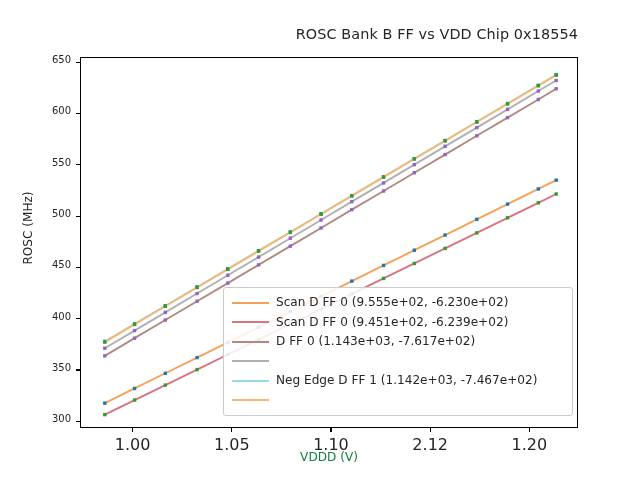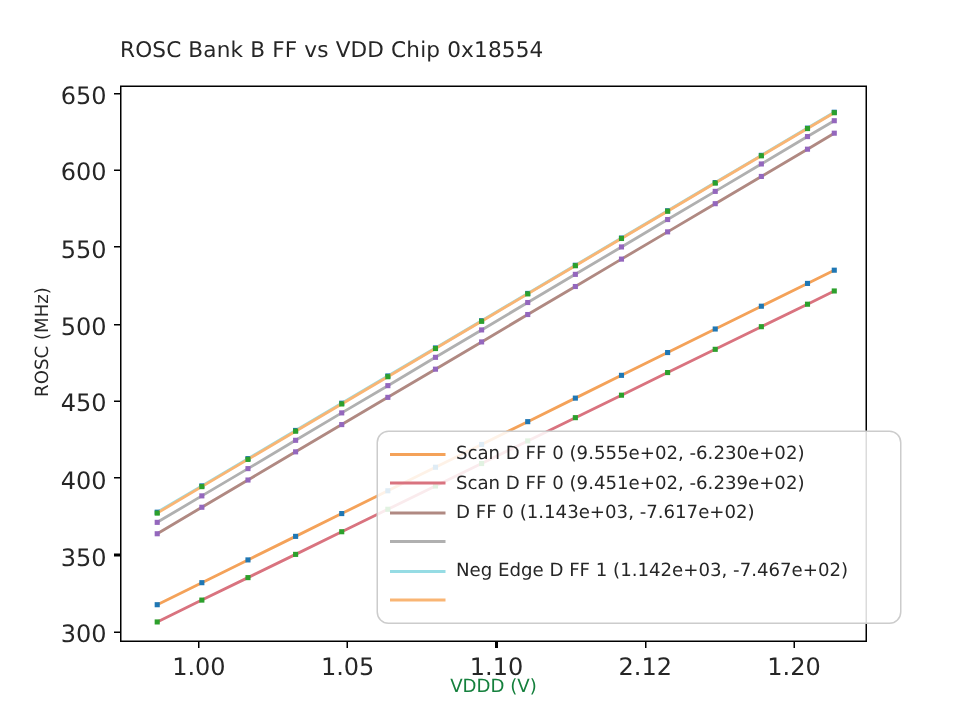--- a/index.html
+++ b/index.html
@@ -20,21 +20,21 @@
     left: 0; top: 0;
     width: 640px;
     height: 480px;
     background: #ffffff;
   }
   #chart-title {
     position: absolute;
     left: 80px;
     top: 26px;
     width: 498px;
-    text-align: left;
+    text-align: right;
     font-size: 14.4px;
     color: #262626;
     letter-spacing: 0.1px;
     white-space: nowrap;
   }
   #plot-area {
     position: absolute;
     left: 80px;
     top: 57px;
     width: 498px;
@@ -61,21 +61,21 @@
   }
   .ytick {
     position: absolute;
     right: 0;
     height: 0;
   }
   .ytick .ytick-label {
     position: absolute;
     right: 9px;
     top: -8px;
-    font-size: 16px;
+    font-size: 10px;
     color: #262626;
     white-space: nowrap;
     text-align: center;
   }
   .ytick .ytick-mark {
     position: absolute;
     right: 0px;
     top: -0.55px;
     width: 4.2px;
     height: 1.1px;
@@ -136,23 +136,22 @@
   }
   
   #legend {
     position: absolute;
     left: 223px;
     top: 287px;
     width: 350px;
     box-sizing: border-box;
     background: rgba(255,255,255,0.86);
     border: 1px solid #cccccc;
-    border-radius: 8px;
+    border-radius: 3px;
     padding: 5px 6px 5px 6px;
-    margin-left: 28px;
   }
   .legend-row {
     display: flex;
     align-items: center;
     height: 19.5px;
   }
   .legend-swatch {
     width: 37px;
     height: 10px;
     position: relative;

